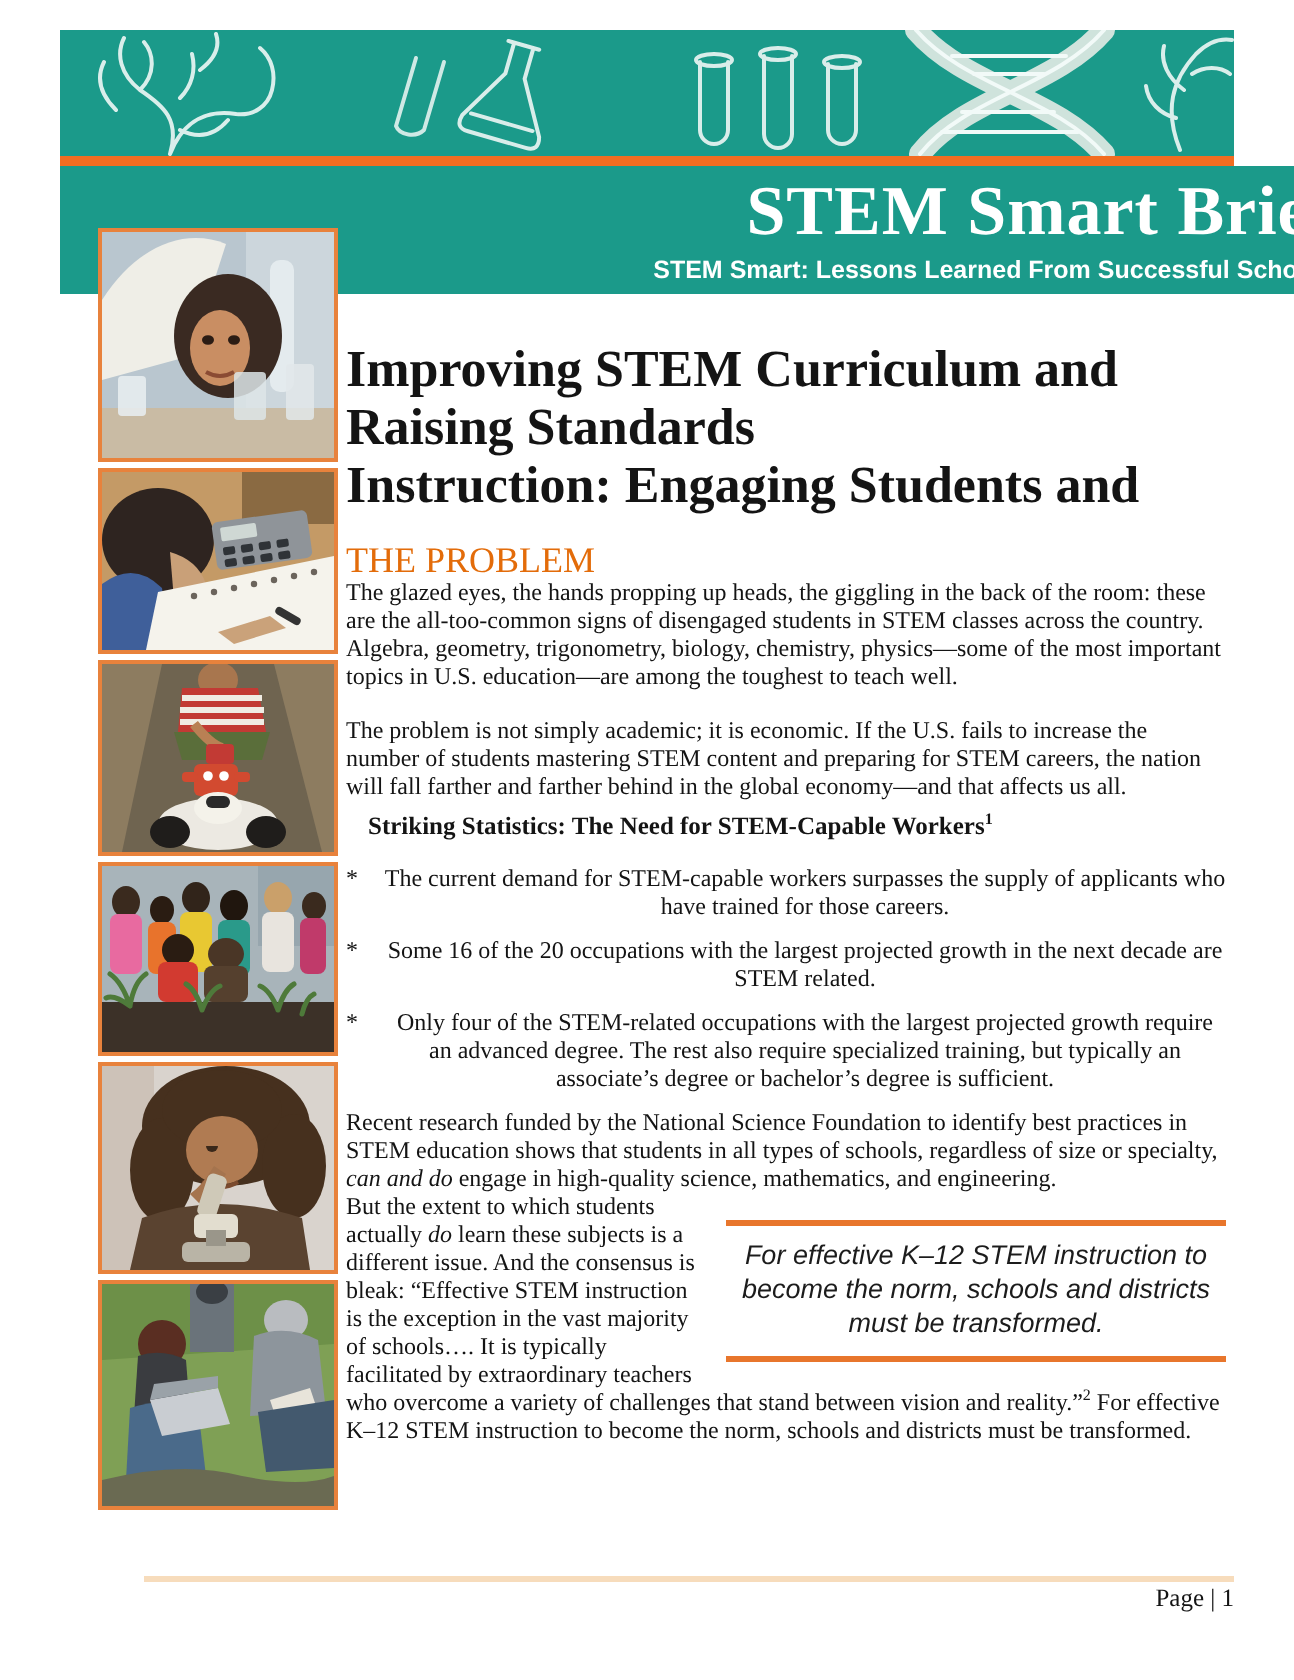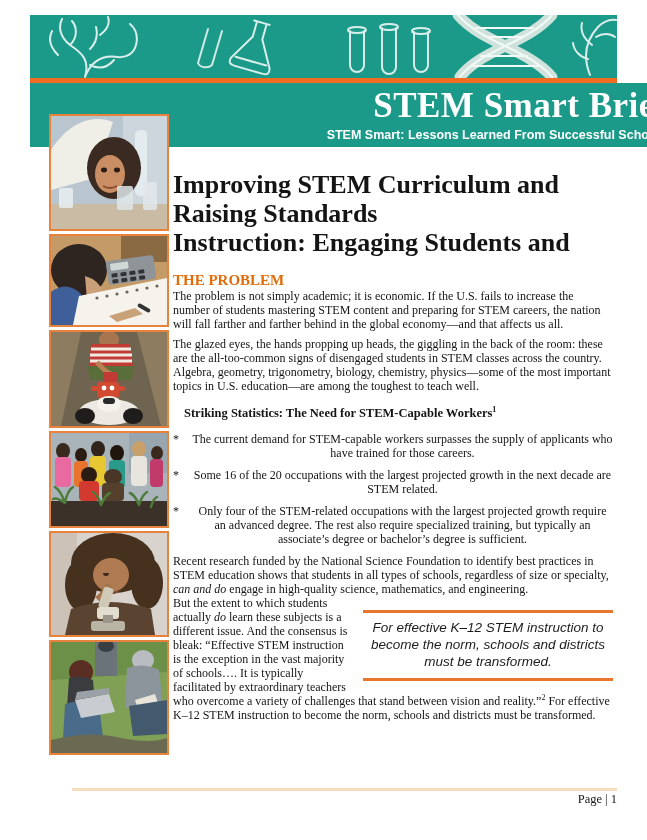--- a/index.html
+++ b/index.html
@@ -17,21 +17,21 @@
   .brief-title{font-family:"Liberation Serif",serif;font-weight:bold;font-size:35px;line-height:42px;letter-spacing:.5px;}
   .brief-subtitle{font-family:"Liberation Sans",sans-serif;font-weight:bold;font-size:12.5px;line-height:15px;margin-top:1px;}
   
   .photo-col{position:absolute;left:49px;top:114px;width:120px;display:flex;flex-direction:column;gap:3px;}
   .photo{border:2px solid #E8823C;box-sizing:border-box;width:120px;overflow:hidden;background:#bbb;}
   .photo svg{display:block;width:100%;height:100%;}
   
   .main{position:absolute;left:173px;top:170px;width:440px;}
   .article-title{font-size:26px;font-weight:bold;line-height:29px;margin:0 0 16px 0;}
   .article-title span{display:block;}
-  .section-label{color:#E36C0A;font-weight:bold;font-size:15px;line-height:15px;margin:0 0 1px 0;}
+  .section-label{color:#E36C0A;font-weight:normal;font-size:18px;line-height:15px;margin:0 0 1px 0;}
   .body-text{font-size:12px;line-height:14px;margin:0 0 13px 0;}
   .tight{margin-bottom:6px;}
   .stats-heading{font-weight:bold;font-size:12.5px;line-height:14px;margin:0 0 12px 11px;font-family:Liberation Serif, serif;}
   sup{font-size:8px;line-height:0;vertical-align:super;}
   .bullet{display:flex;font-size:12px;line-height:14px;margin:0 0 8px 0;}
   .bullet-marker{width:19px;flex:none;}
   .bullet-text{flex:1;text-align:center;}
   .bullets{margin-bottom:6px;}
   .research-intro{margin:0;}
   .research-wrap{font-size:12px;line-height:14px;}
@@ -267,23 +267,23 @@
   <div class="main">
 
     <h1 class="article-title">
       <span>Improving STEM Curriculum and</span>
       <span>Raising Standards</span>
       <span>Instruction: Engaging Students and</span>
     </h1>
 
     <h2 class="section-label">THE PROBLEM</h2>
 
+    <p class="body-text">The glazed eyes, the hands propping up heads, the giggling in the back of the room: these are the all-too-common signs of disengaged students in STEM classes across the country. Algebra, geometry, trigonometry, biology, chemistry, physics—some of the most important topics in U.S. education—are among the toughest to teach well.</p>
+
     <p class="body-text tight">The problem is not simply academic; it is economic. If the U.S. fails to increase the number of students mastering STEM content and preparing for STEM careers, the nation will fall farther and farther behind in the global economy—and that affects us all.</p>
-
-    <p class="body-text">The glazed eyes, the hands propping up heads, the giggling in the back of the room: these are the all-too-common signs of disengaged students in STEM classes across the country. Algebra, geometry, trigonometry, biology, chemistry, physics—some of the most important topics in U.S. education—are among the toughest to teach well.</p>
 
     <h3 class="stats-heading"><span>Striking Statistics: The Need for STEM-Capable Workers</span><sup>1</sup></h3>
 
     <div class="bullets">
       <div class="bullet">
         <span class="bullet-marker">*</span>
         <span class="bullet-text">The current demand for STEM-capable workers surpasses the supply of applicants who have trained for those careers.</span>
       </div>
       <div class="bullet">
         <span class="bullet-marker">*</span>

